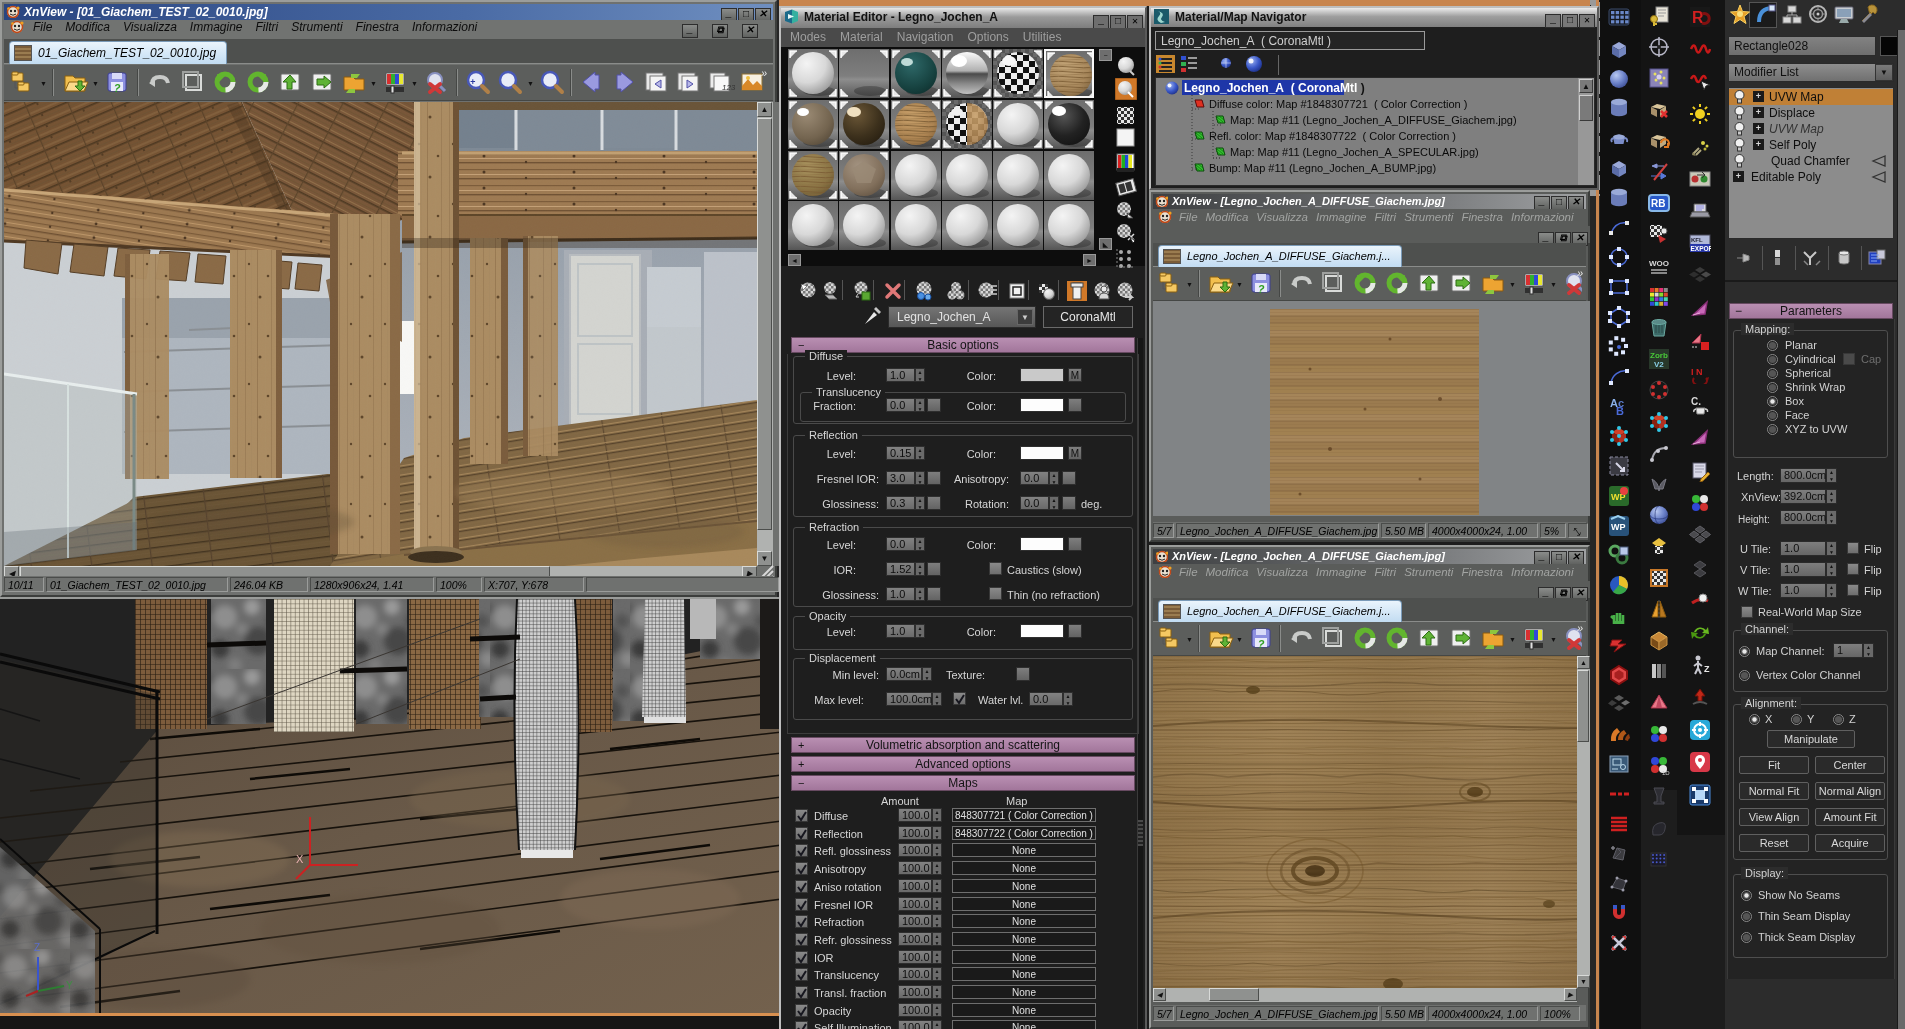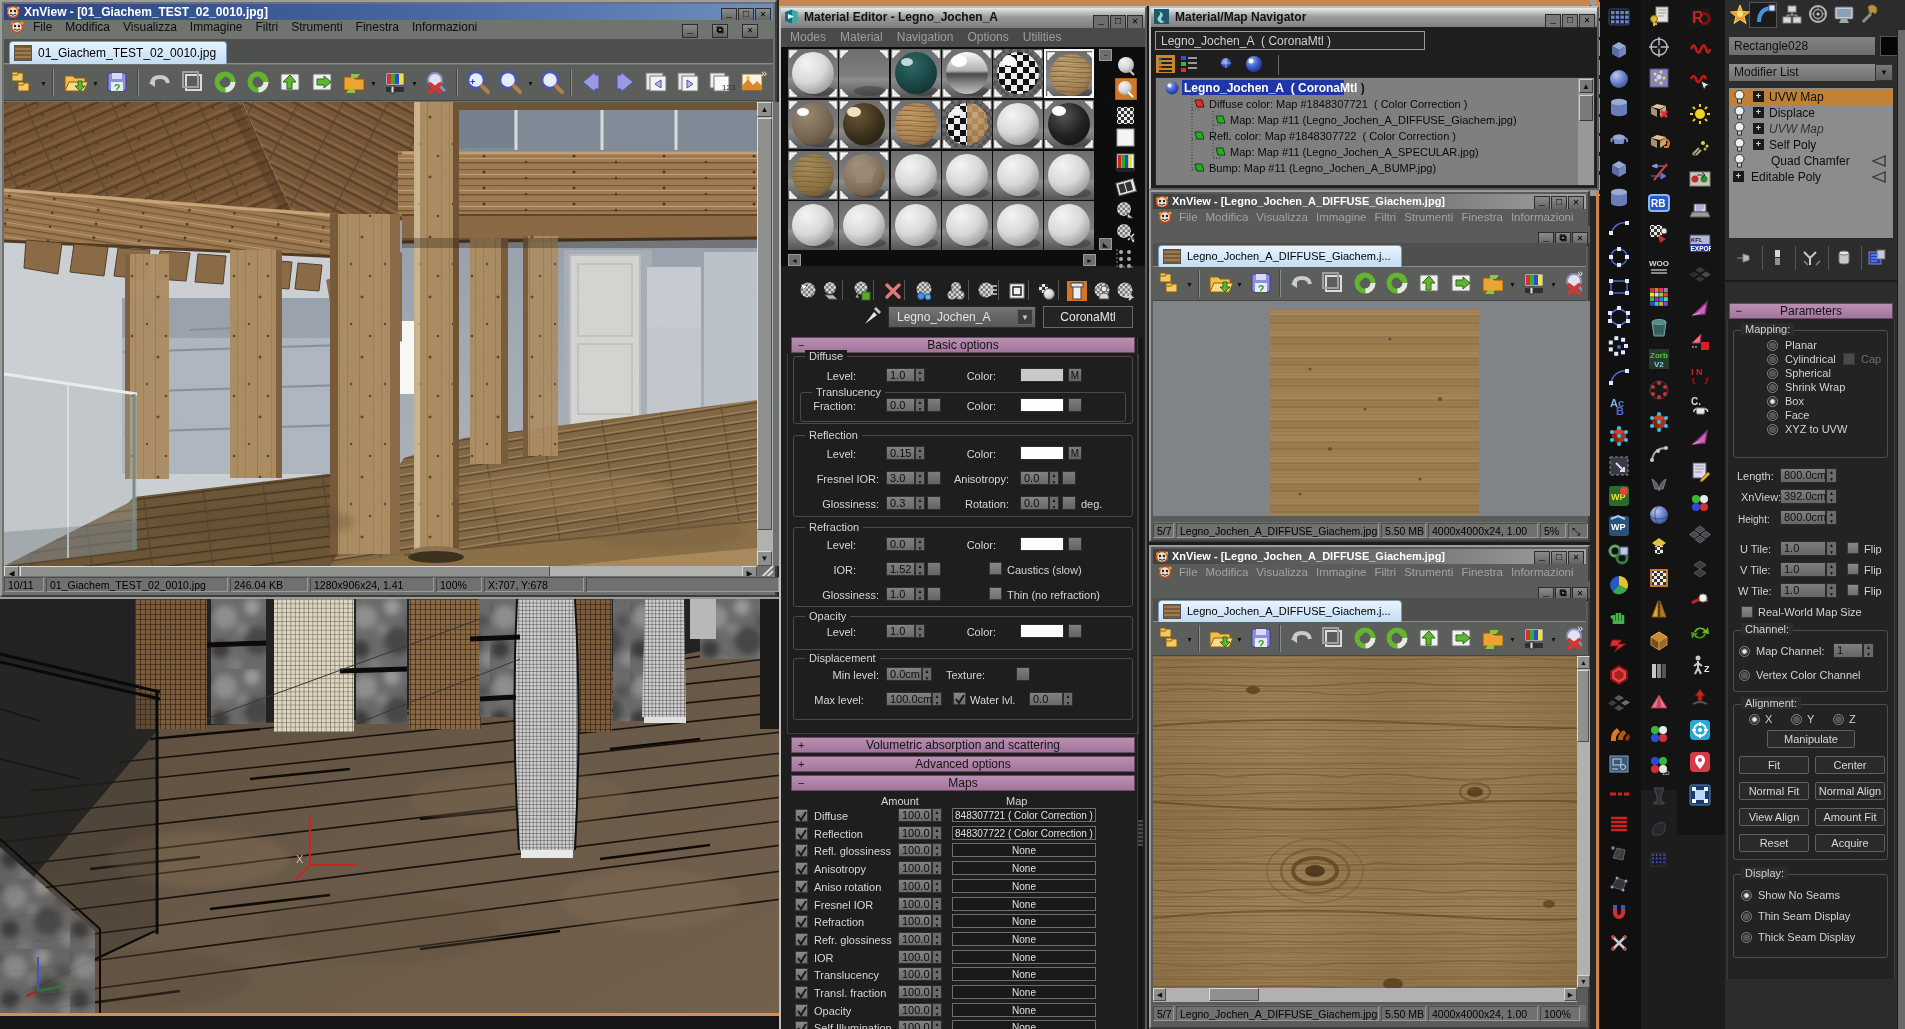--- a/index.html
+++ b/index.html
@@ -27,21 +27,21 @@
 .xtabs { position:absolute; left:2px; right:2px; height:25px; background:#4e504e; border-bottom:1px solid #8a8c8a; }
 .xtab { position:absolute; left:5px; top:2px; height:23px; background:linear-gradient(#eaf4fc,#c2dcf2);
   border:1px solid #7a9ab8; border-bottom:none; border-radius:4px 4px 0 0; color:#000; font-size:12px;
   line-height:22px; padding:0 10px 0 28px; }
 .xtab .fthumb { position:absolute; left:4px; top:3px; width:18px; height:16px; background:
   repeating-linear-gradient(0deg,#7a5c38 0 2px,#9a7c50 2px 4px); border:1px solid #555; }
 .xtools { position:absolute; left:2px; right:2px; height:36px; background:#5c5e5c; border-bottom:1px solid #454745; }
 .xstatus { position:absolute; left:2px; right:2px; bottom:2px; height:17px; background:#6f716f; font-size:11px; color:#000; }
 .xcell { position:absolute; top:1px; height:15px; border:1px solid #4a4c4a; border-right-color:#9a9c9a; border-bottom-color:#9a9c9a;
   background:#6f716f; line-height:14px; padding:0 3px; overflow:hidden; white-space:nowrap; font-size:10.5px; }
-.xnwin { border:2px solid #9b9d9b; border-right-color:#3c3e3c; border-bottom-color:#3c3e3c; }
+.xnwin { border:2px solid #9b9d9b; border-right-color:#3c3e3c; border-bottom-color:#3c3e3c;font-style:italic; }
 
 
 .sb { position:absolute; background:#b0b2b0; }
 .sbthumb { position:absolute; background:#8f918f; border:1px solid #d8dad8; border-right-color:#4c4e4c; border-bottom-color:#4c4e4c; }
 .sbbtn { position:absolute; width:15px; height:15px; background:#8f918f; border:1px solid #d8dad8; border-right-color:#4c4e4c; border-bottom-color:#4c4e4c;
   color:#111; font-size:8px; text-align:center; line-height:13px; }
 
 
 .ti { position:absolute; top:4px; width:28px; height:28px; }
 .tsep { position:absolute; top:4px; width:2px; height:27px; background:#454745; border-right:1px solid #8a8c8a; }
@@ -1303,21 +1303,21 @@
         <div class="abs" style="left:235px;top:659px;width:14px;height:14px;background:linear-gradient(#7e7e7e,#636363);border:1px solid #2e2e2e;color:#111;font-size:10px;text-align:center;line-height:13px"></div>
     <div class="abs" style="left:18px;top:686px;width:80px;text-align:center;color:#d6d6d6;font-size:11px">Max level:</div>
         <div class="abs" style="left:105px;top:684px;width:46px;height:14px;background:linear-gradient(#828282,#6a6a6a);border:1px solid #2e2e2e;color:#0e0e0e;font-size:11px;line-height:12px;padding-left:3px">100.0cm</div>
         <div class="abs" style="left:151px;top:684px;width:10px;height:14px;background:#6a6a6a;border:1px solid #2e2e2e;">
           <div style="color:#111;font-size:5px;line-height:7px;text-align:center">▲</div>
           <div style="color:#111;font-size:5px;line-height:6px;text-align:center">▼</div>
         </div>
         <div class="abs" style="left:172px;top:684px;width:13px;height:13px;background:linear-gradient(#8a8a8a,#6e6e6e);border:1px solid #383838;line-height:10px"><svg width="12" height="12">
             <path d="M2 6 l3 4 5 -8" stroke="#16161e" stroke-width="2" fill="none"></path>
           </svg></div>
-        <div class="abs" style="left:189px;top:686px;width:55px;text-align:left;color:#d6d6d6;font-size:11px">Water lvl.</div>
+        <div class="abs" style="left:197px;top:686px;width:55px;text-align:left;color:#d6d6d6;font-size:11px">Water lvl.</div>
         <div class="abs" style="left:248px;top:684px;width:34px;height:14px;background:linear-gradient(#828282,#6a6a6a);border:1px solid #2e2e2e;color:#0e0e0e;font-size:11px;line-height:12px;padding-left:3px">0.0</div>
         <div class="abs" style="left:282px;top:684px;width:10px;height:14px;background:#6a6a6a;border:1px solid #2e2e2e;">
           <div style="color:#111;font-size:5px;line-height:7px;text-align:center">▲</div>
           <div style="color:#111;font-size:5px;line-height:6px;text-align:center">▼</div>
         </div>
     <div class="abs" style="left:6px;top:346px;width:352px;height:380px;border:1px solid #3c3c3c;border-top:none;pointer-events:none"></div>
     <div class="abs" style="left:10px;top:729px;width:344px;height:16px;background:linear-gradient(#b98fb2,#a2769b);border:1px solid #674a61;color:#141414;font-size:12px;text-align:center;line-height:15px">Volumetric absorption and scattering<span style="position:absolute;left:6px;top:0;font-size:11px">+</span></div>
     <div class="abs" style="left:10px;top:748px;width:344px;height:16px;background:linear-gradient(#b98fb2,#a2769b);border:1px solid #674a61;color:#141414;font-size:12px;text-align:center;line-height:15px">Advanced options<span style="position:absolute;left:6px;top:0;font-size:11px">+</span></div>
     <div class="abs" style="left:10px;top:767px;width:344px;height:16px;background:linear-gradient(#b98fb2,#a2769b);border:1px solid #674a61;color:#141414;font-size:12px;text-align:center;line-height:15px">Maps<span style="position:absolute;left:6px;top:0;font-size:11px">−</span></div>
     <div class="abs" style="left:100px;top:787px;width:50px;text-align:left;color:#d6d6d6;font-size:11px">Amount</div>

